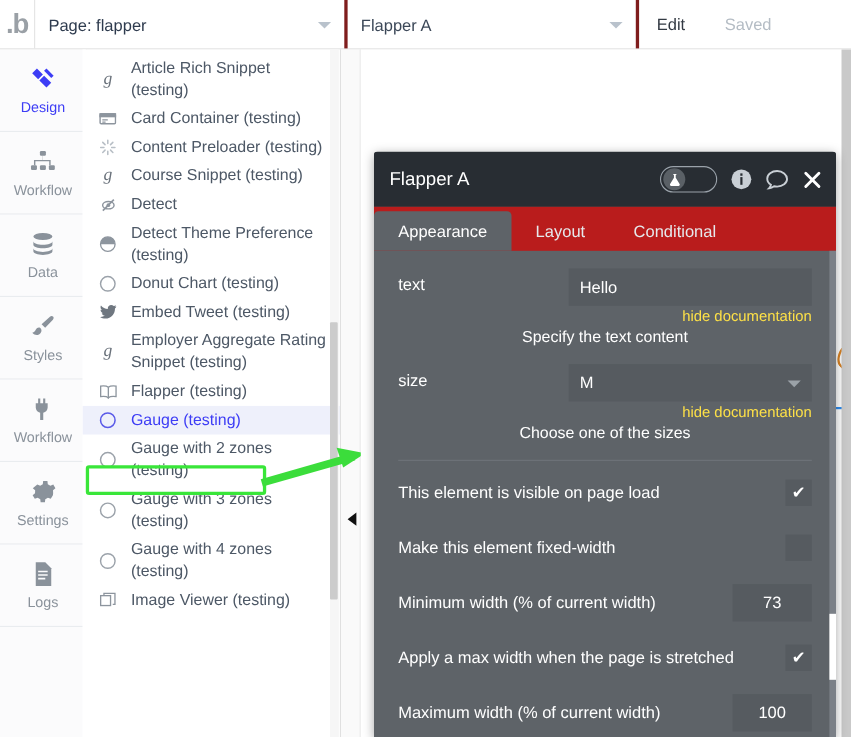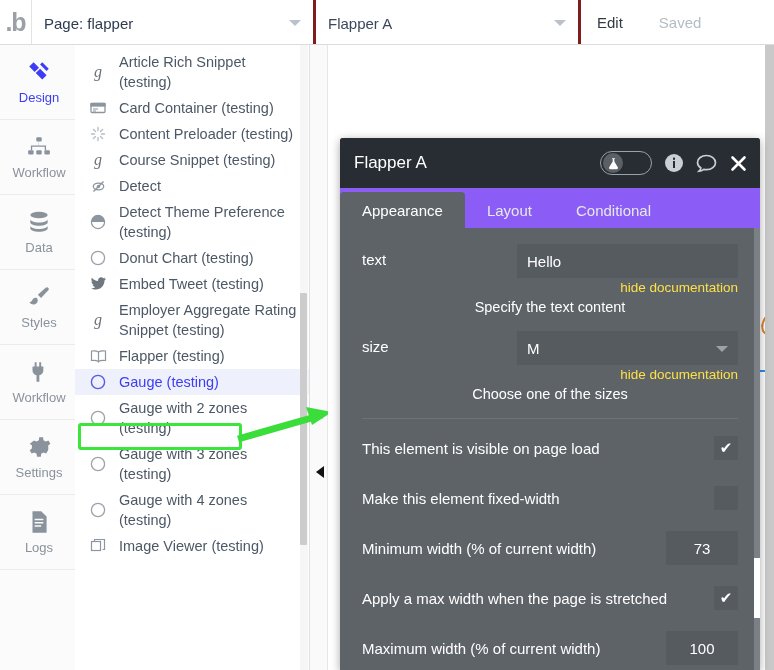--- a/index.html
+++ b/index.html
@@ -144,21 +144,21 @@
   .toggle-pill {
     width:52px; height:24px; border-radius:13px; border:1px solid #9aa2aa;
     position:relative; background:#282d33;
   }
   .toggle-knob {
     position:absolute; left:2px; top:1px; width:20px; height:20px; border-radius:50%;
     background:#5a6066; display:flex; align-items:center; justify-content:center;
   }
   .hdr-ico { color:#c9cfd5; display:flex; align-items:center; }
 
-  #modal-tabs { height:40px; background:#8b5cf6; display:flex; align-items:flex-end; }
+  #modal-tabs { height:40px; background:#b91c1c; display:flex; align-items:flex-end; }
   .tab {
     height:36px; padding:0 22px; display:flex; align-items:center;
     font-size:15px; color:#e6e9ec; border-radius:4px 4px 0 0;
   }
   .tab.active { background:#5e6368; color:#ffffff; }
 
   #modal-body { padding:16px 22px 0 22px; position:relative; }
   .field-row { display:flex; align-items:flex-start; margin-bottom:2px; }
   .field-label { width:155px; font-size:15px; color:#ffffff; padding-top:7px; }
   .field-ctl { flex:1; }

